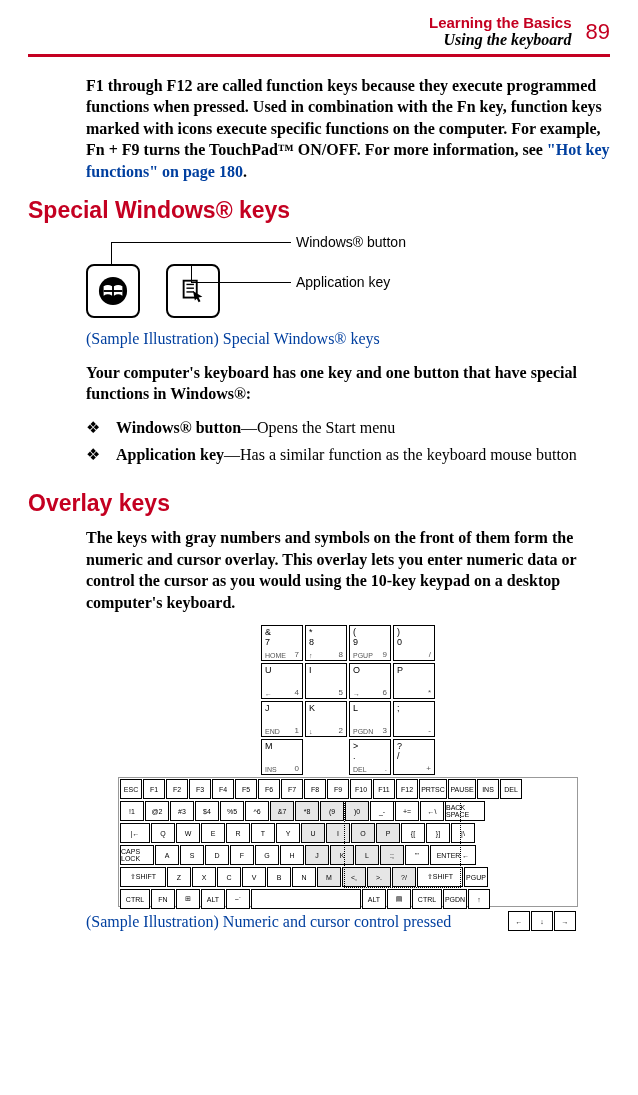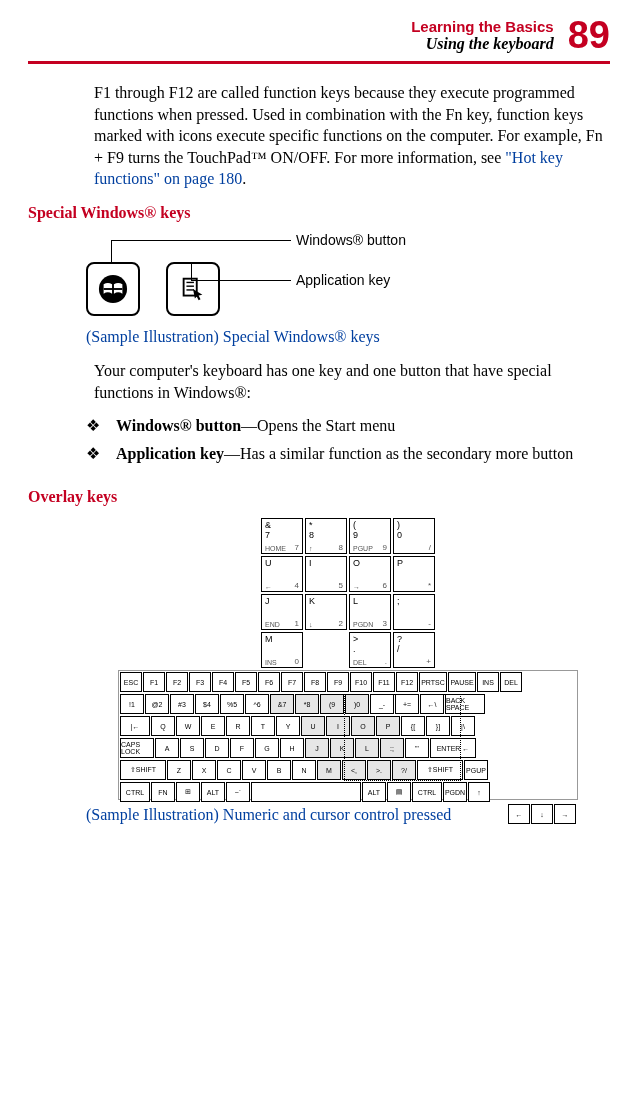--- a/index.html
+++ b/index.html
@@ -34,43 +34,44 @@
     font-size: 15px;
   }
   .section-title {
     font-style: italic;
     font-size: 16px;
     font-weight: bold;
   }
   .page-number {
     color: #c40021;
     font-family: Arial, Helvetica, sans-serif;
-    font-weight: bold;
-    font-size: 38px;
+    font-weight: normal;
+    font-size: 22px;
   }
   .red-rule {
     border: none;
     border-top: 3px solid #c40021;
     margin: 2px 0 18px 0;
   }
   .body-block {
     margin-left: 58px;
   }
   .para {
     line-height: 1.35;
-    margin: 0 0 12px 8px;
+    margin: 0 0 12px 0;
+    font-weight: bold;
   }
   .link {
     color: #003f9f;
   }
   .h2 {
     color: #c40021;
-    font-family: Liberation Serif, serif;
+    font-family: Liberation Sans, sans-serif;
     font-weight: bold;
-    font-size: 16px;
+    font-size: 23px;
     margin: 14px 0 10px 0;
   }
   .illustration-caption {
     color: #003f9f;
     margin: 6px 0 14px 0;
   }
   .bullet-list {
     list-style: none;
     padding: 0;
     margin: 6px 0 24px 0;
@@ -236,28 +237,29 @@
 
     <div class="illustration-caption">(Sample Illustration) Special Windows® keys</div>
 
     <p class="para">Your computer's keyboard has one key and one button that have special functions in Windows®:</p>
 
     <ul class="bullet-list">
       <li>
         <strong>Windows® button</strong><span>—Opens the Start menu</span>
       </li>
       <li>
-        <strong>Application key</strong><span>—Has a similar function as the secondary more button</span>
+        <strong>Application key</strong><span>—Has a similar function as the keyboard mouse button</span>
       </li>
     </ul>
   </div>
 
   <div class="h2">Overlay keys</div>
 
   <div class="body-block">
+    <p class="para">The keys with gray numbers and symbols on the front of them form the numeric and cursor overlay. This overlay lets you enter numeric data or control the cursor as you would using the 10-key keypad on a desktop computer's keyboard.</p>
 
     <div class="overlay-fig">
       <div id="magnified">
           <div class="ov-row">
             <div class="mkey">
               <span class="tl">&amp;<br>7</span>
               <span class="bl">HOME</span>
               <span class="br">7</span>
             </div>
             <div class="mkey">

